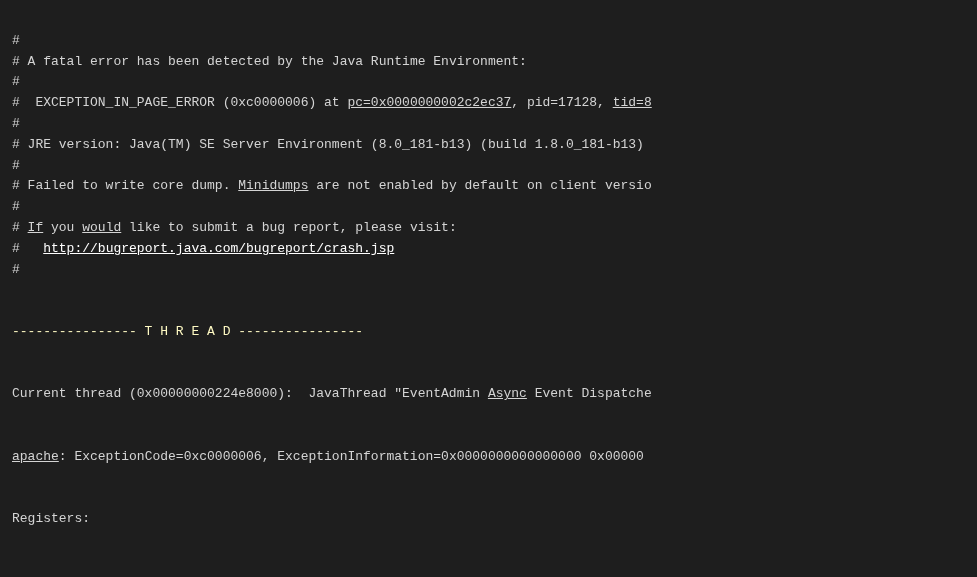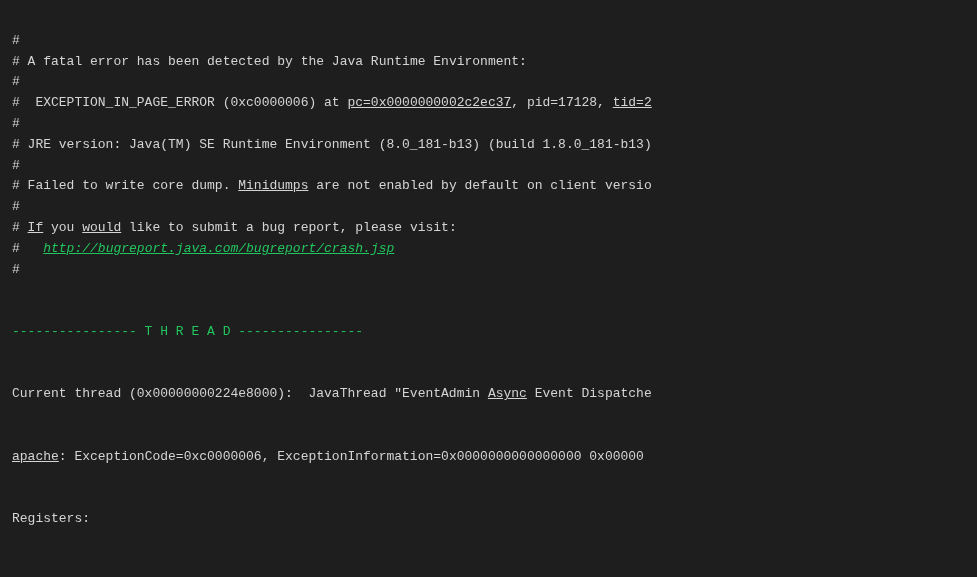--- a/index.html
+++ b/index.html
@@ -19,41 +19,40 @@
       overflow-x: hidden;
     }
     .log-content {
       white-space: pre;
       overflow-x: hidden;
     }
     .comment-line {
       color: #d4d4d4;
     }
     .highlight-url {
-      color: #22c55e;
+      color: #ffffff;
       text-decoration: underline;
-      font-style: italic;
     }
     .section-divider {
-      color: #22c55e;
+      color: #fef9c3;
     }
     .underline-text {
       text-decoration: underline;
     }
   </style>
 </head>
 <body>
 
 <div class="log-content">
 <span class="comment-line">#
 </span><span class="comment-line"># A fatal error has been detected by <span style="text-decoration:none;margin-top:20px;">the</span> Java Runtime Environment:
 </span><span class="comment-line">#
-</span><span class="comment-line">#  EXCEPTION_IN_PAGE_ERROR (0xc0000006) at <span class="underline-text">pc=0x0000000002c2ec37</span>, pid=17128, <span class="underline-text">tid=2</span>
+</span><span class="comment-line">#  EXCEPTION_IN_PAGE_ERROR (0xc0000006) at <span class="underline-text">pc=0x0000000002c2ec37</span>, pid=17128, <span class="underline-text">tid=8</span>
 </span><span class="comment-line">#
-</span><span class="comment-line"># JRE version: Java(TM) SE Runtime Environment (8.0_181-b13) (build 1.8.0_181-b13)
+</span><span class="comment-line"># JRE version: Java(TM) SE Server Environment (8.0_181-b13) (build 1.8.0_181-b13)
 </span><span class="comment-line">#
 </span><span class="comment-line"># Failed to write core dump. <span class="underline-text">Minidumps</span> are not enabled by default on client versio
 </span><span class="comment-line">#
 </span><span class="comment-line"># <span class="underline-text">If</span> you <span class="underline-text">would</span> like to submit a bug report, please visit:
 </span><span class="comment-line">#   <span class="highlight-url">http://bugreport.java.com/bugreport/crash.jsp</span>
 </span><span class="comment-line">#
 </span>
 <span> 
 </span><span class="section-divider">---------------- T H R E A D ----------------
 </span>

